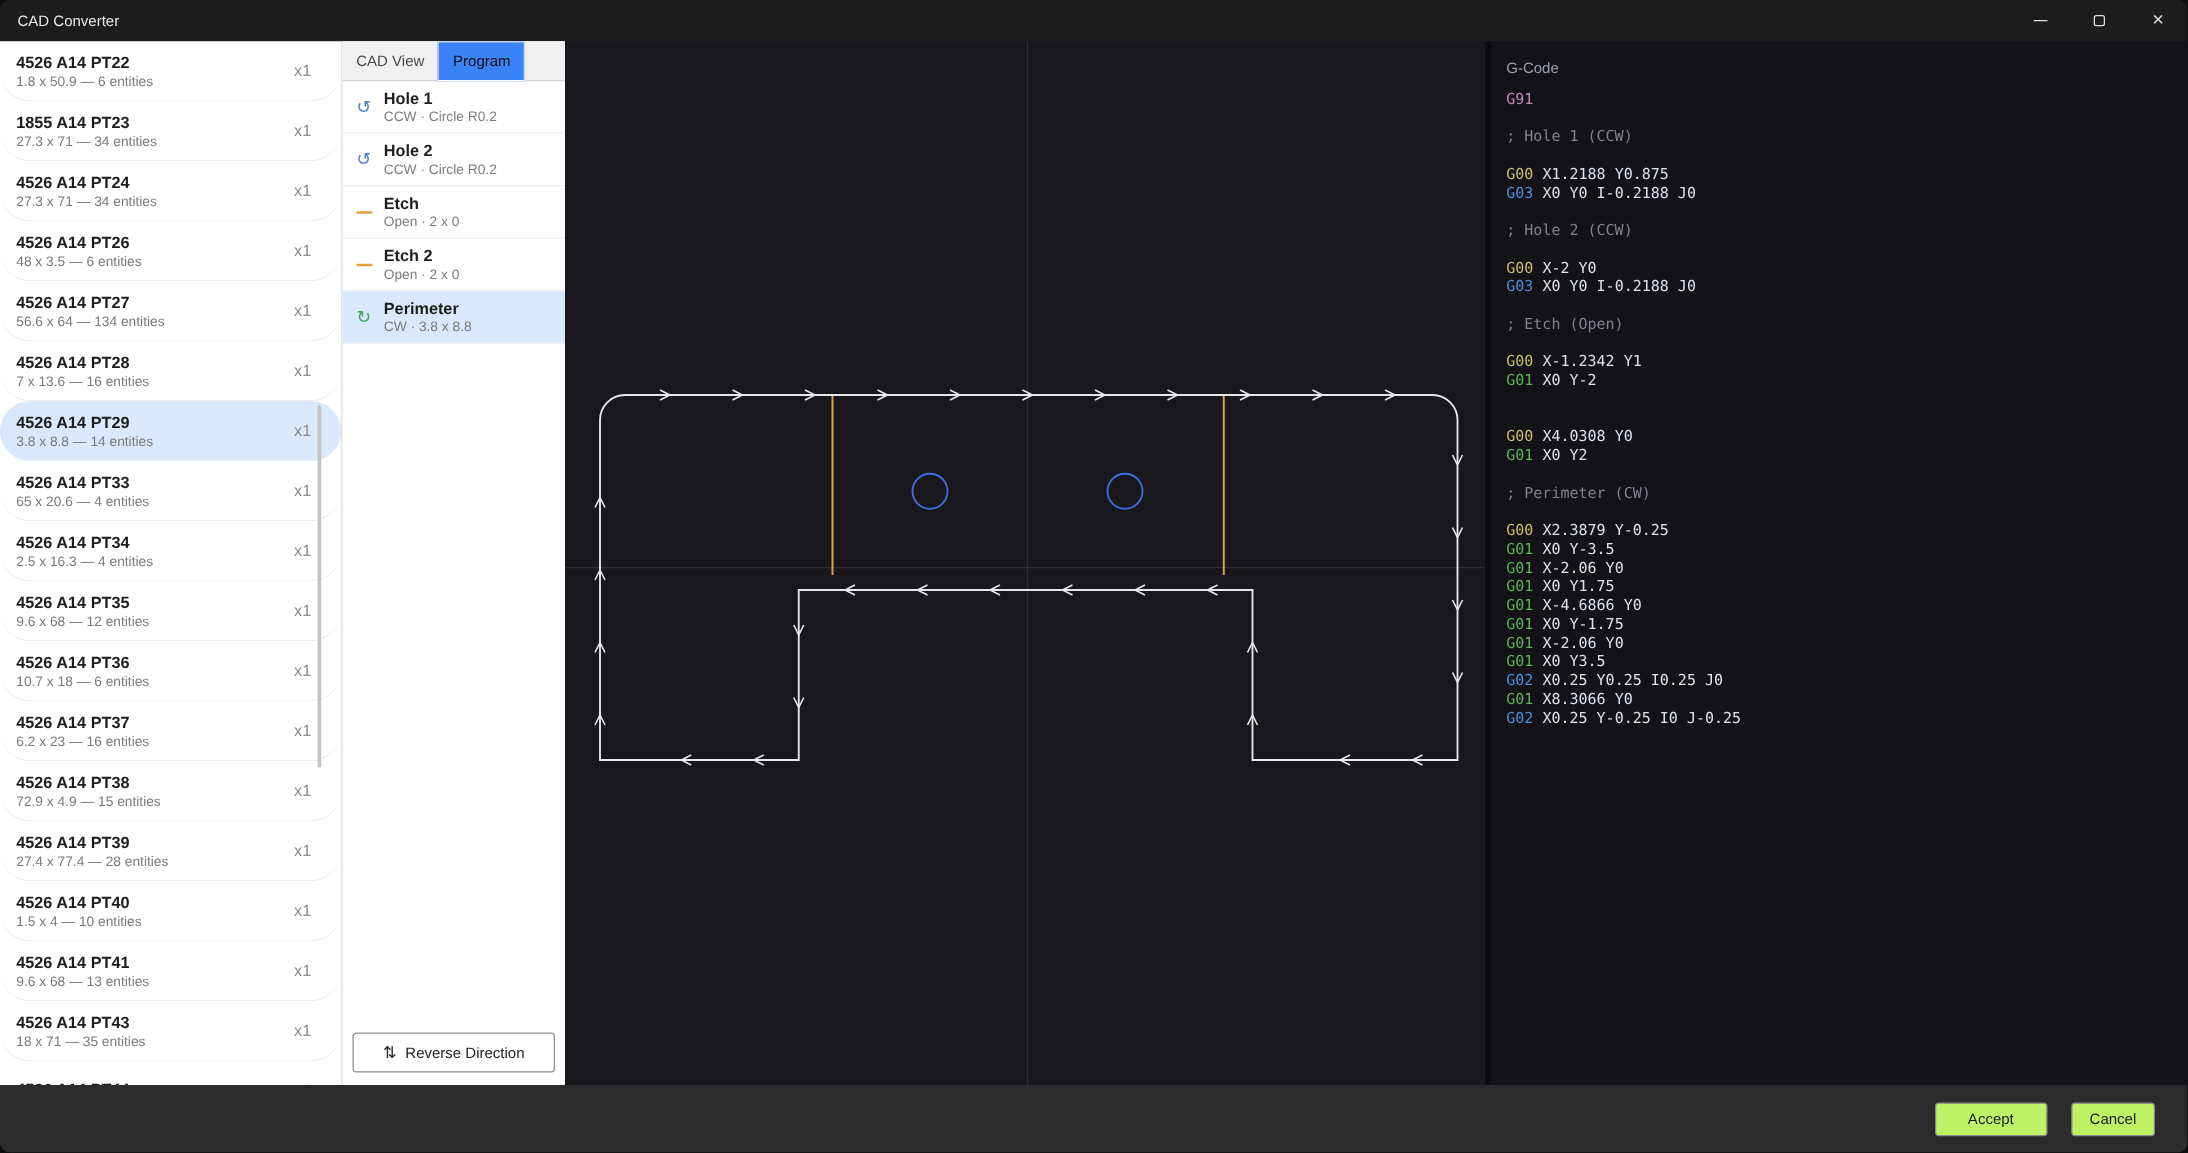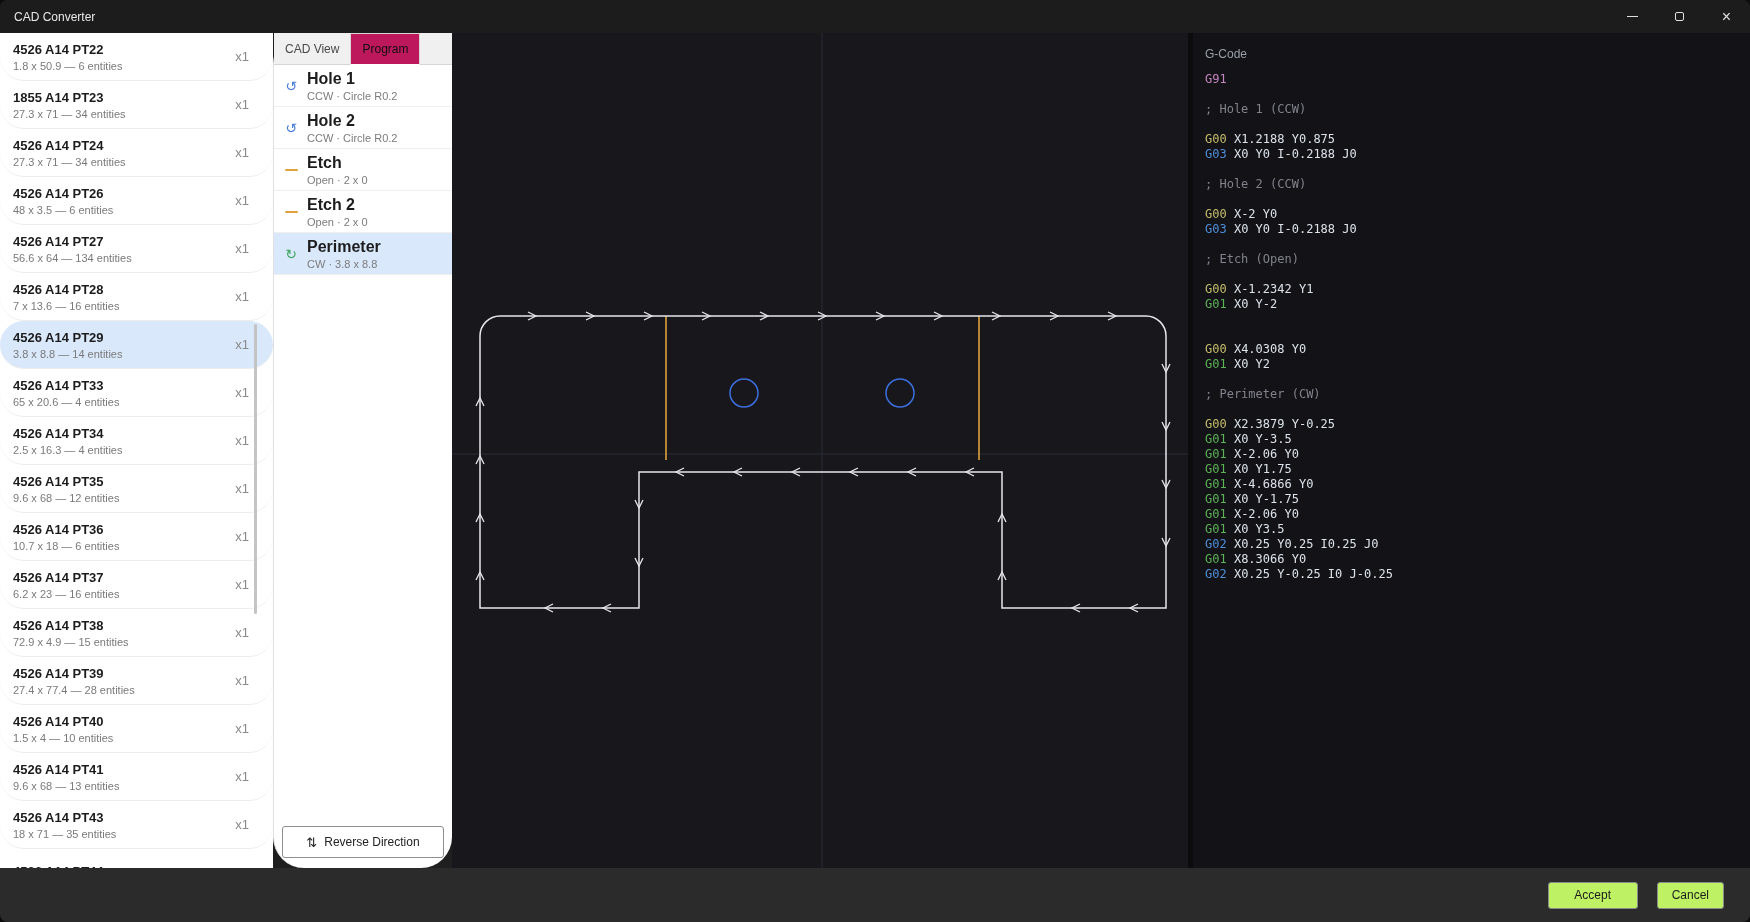--- a/index.html
+++ b/index.html
@@ -27,34 +27,34 @@
   .part-item.selected { background:#d9e8fa; }
   .part-text { display:flex; flex-direction:column; gap:3px; min-width:0; }
   .part-name { font-size:13px; font-weight:bold; color:#1c1c1c; white-space:nowrap; }
   .part-desc { font-size:11px; color:#7a7a7a; white-space:nowrap; }
   .part-qty  { margin-left:auto; font-size:13px; color:#8a8a8a; }
   .scroll-thumb { position:absolute; right:16px; top:291px; width:3px; height:290px;
                   background:#c4c4c4; border-radius:2px; }
 
   
   .ops-panel { flex:0 0 179px; background:#ffffff; display:flex; flex-direction:column;
-               border-left:1px solid #e0e0e0;border-radius:31px; }
+               border-left:1px solid #e0e0e0; }
   .tab-strip { flex:0 0 32px; background:#f0f0f0; display:flex; align-items:stretch;
                border-bottom:1px solid #d6d6d6; }
   .tab { display:flex; align-items:center; padding:0 11px; font-size:12px; color:#4a4a4a; }
-  .tab.active { background:#be185d; border:1px solid #d6d6d6; border-bottom:1px solid #fff;
+  .tab.active { background:#3b82f6; border:1px solid #d6d6d6; border-bottom:1px solid #fff;
                 margin-bottom:-1px; color:#101010; }
   .op-row { height:42px; display:flex; align-items:center; padding:0 8px;
             border-bottom:1px solid #efefef; }
   .op-row.selected { background:#d9e8fa; }
   .op-icon { width:18px; flex:0 0 18px; font-size:14px; display:flex; align-items:center;
              justify-content:center; margin-right:7px; }
   .op-line-icon { display:inline-block; width:13px; height:2px; border-radius:1px; background:currentColor; }
   .op-text { display:flex; flex-direction:column; gap:2px; min-width:0; }
-  .op-name { font-size:16px; font-weight:bold; color:#1d1d1d; white-space:nowrap; }
+  .op-name { font-size:13px; font-weight:bold; color:#1d1d1d; white-space:nowrap; }
   .op-desc { font-size:11px; color:#7c7c7c; white-space:nowrap; }
   .reverse-btn { margin:0 8px 10px 8px; margin-top:auto; height:32px; border:1px solid #8f8f8f;
                  border-radius:3px; background:#fff; font-size:12px; color:#222;
                  display:flex; align-items:center; justify-content:center; gap:7px;
                  font-family:inherit; cursor:default; }
   .reverse-btn .glyph { font-size:13px; }
 
   
   .canvas-panel { flex:0 0 736px; background:#17171c; position:relative; }
   .canvas-panel svg { width:100%; height:100%; display:block; }

